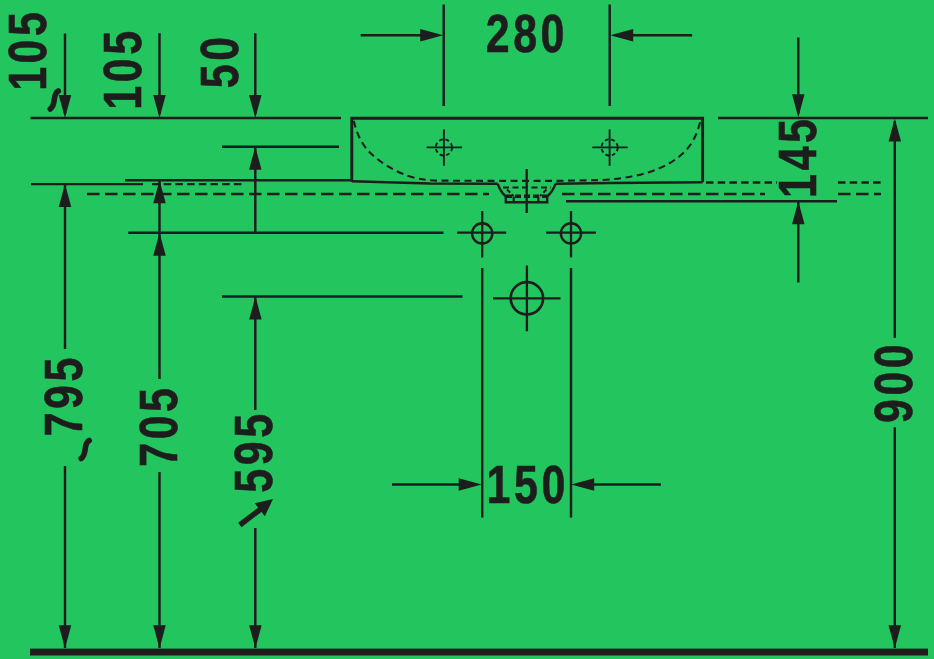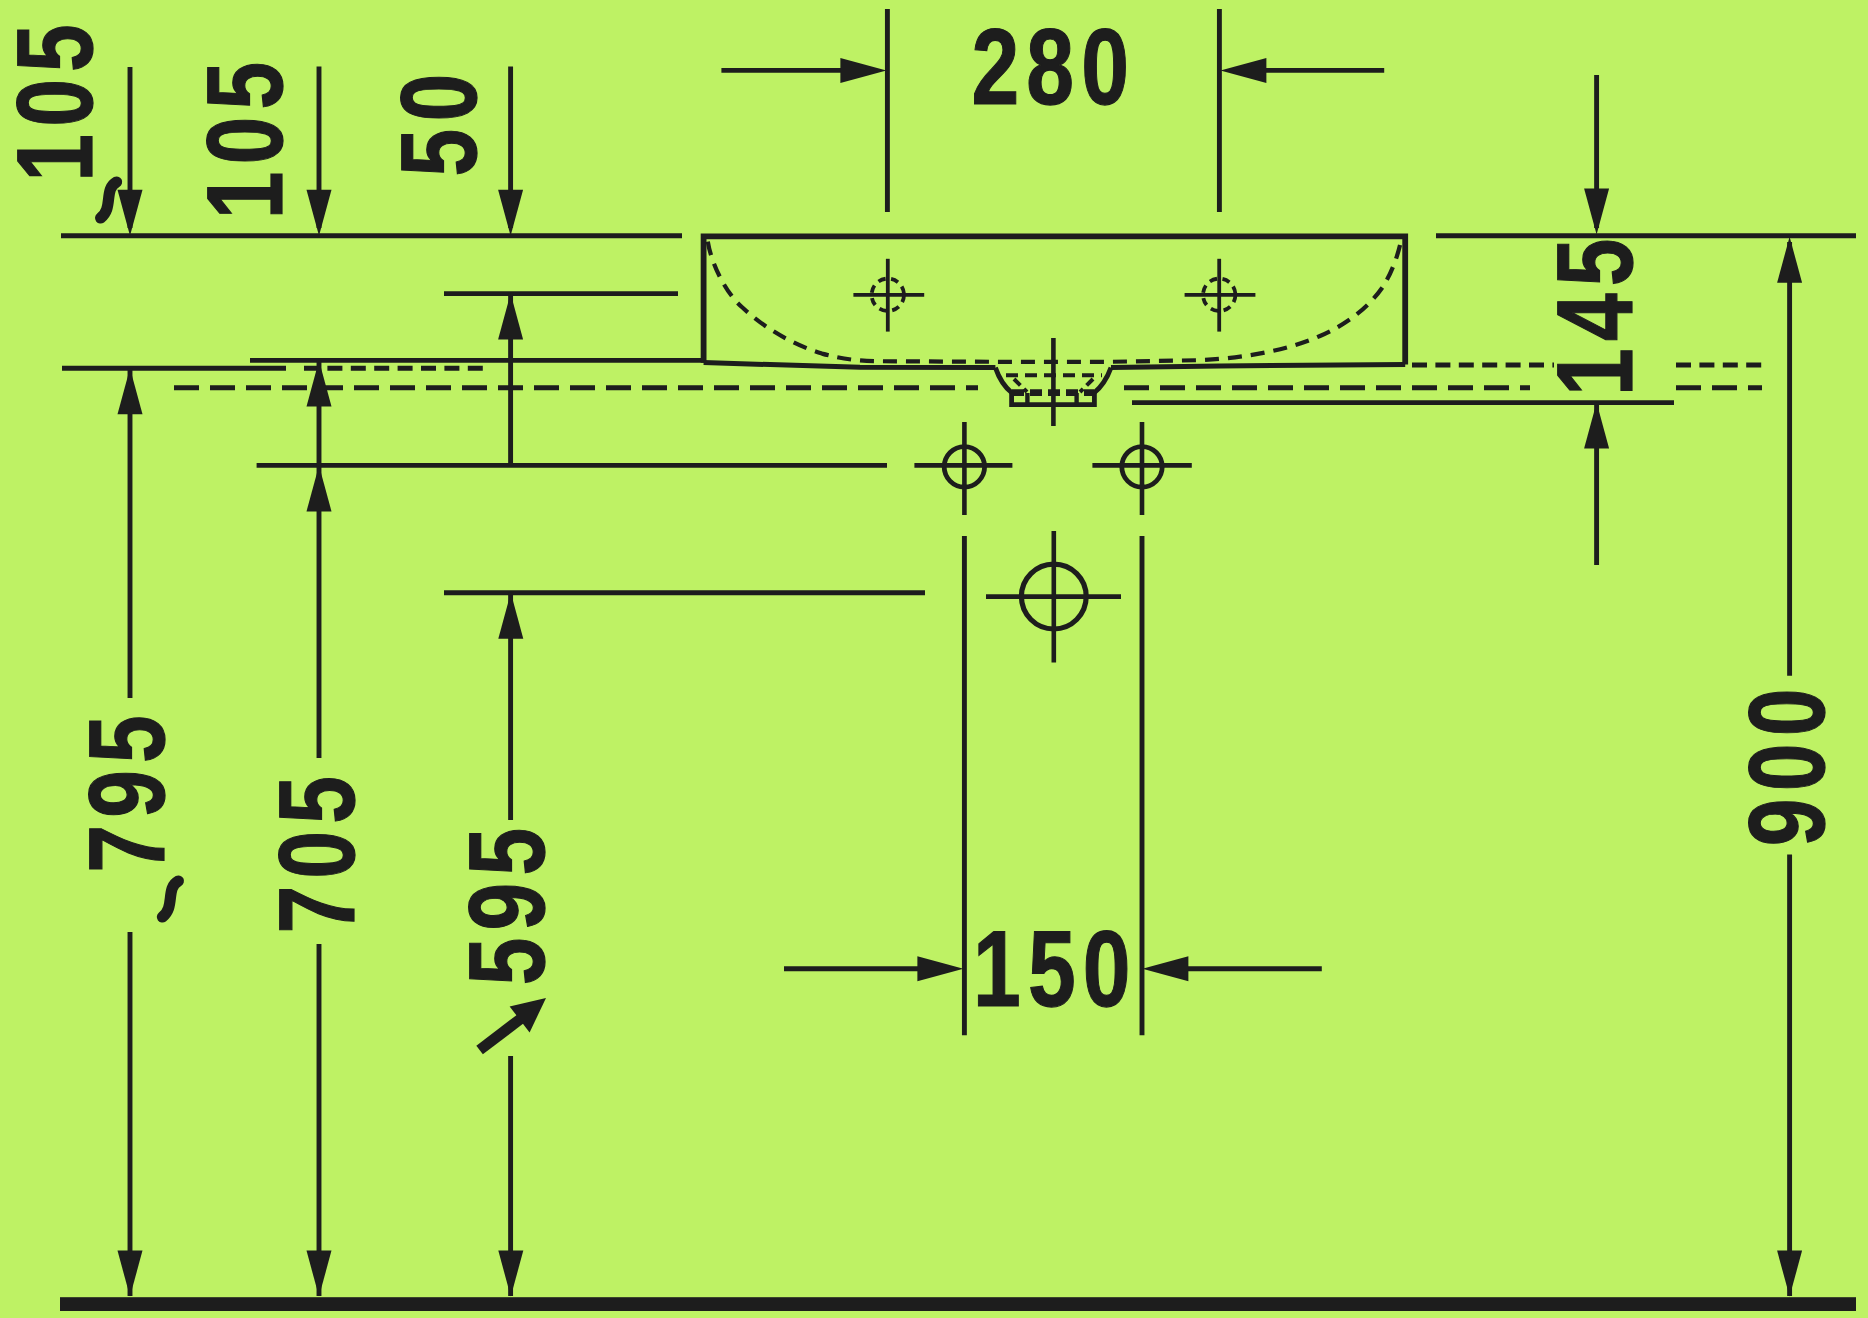--- a/index.html
+++ b/index.html
@@ -1,16 +1,16 @@
 <!DOCTYPE html>
 <html><head>
 <meta charset="utf-8">
 <style>
   html,body{margin:0;padding:0;background:#ffffff;}
-  #canvas{position:relative;width:934px;height:659px;background:#bef264;overflow:hidden;}
+  #canvas{position:relative;width:934px;height:659px;background:#22c55e;overflow:hidden;}
   svg{position:absolute;left:0;top:0;}
   text{font-family:"Liberation Sans", sans-serif;font-weight:bold;fill:#1d1d1d;}
 </style>
 </head>
 <body>
 <div id="canvas">
 <svg width="934" height="659" viewBox="0 0 934 659">
   <g stroke="#1d1d1d" stroke-width="2.45" fill="none">
 
     <line x1="30.5" y1="117.9" x2="341" y2="117.9"></line>

